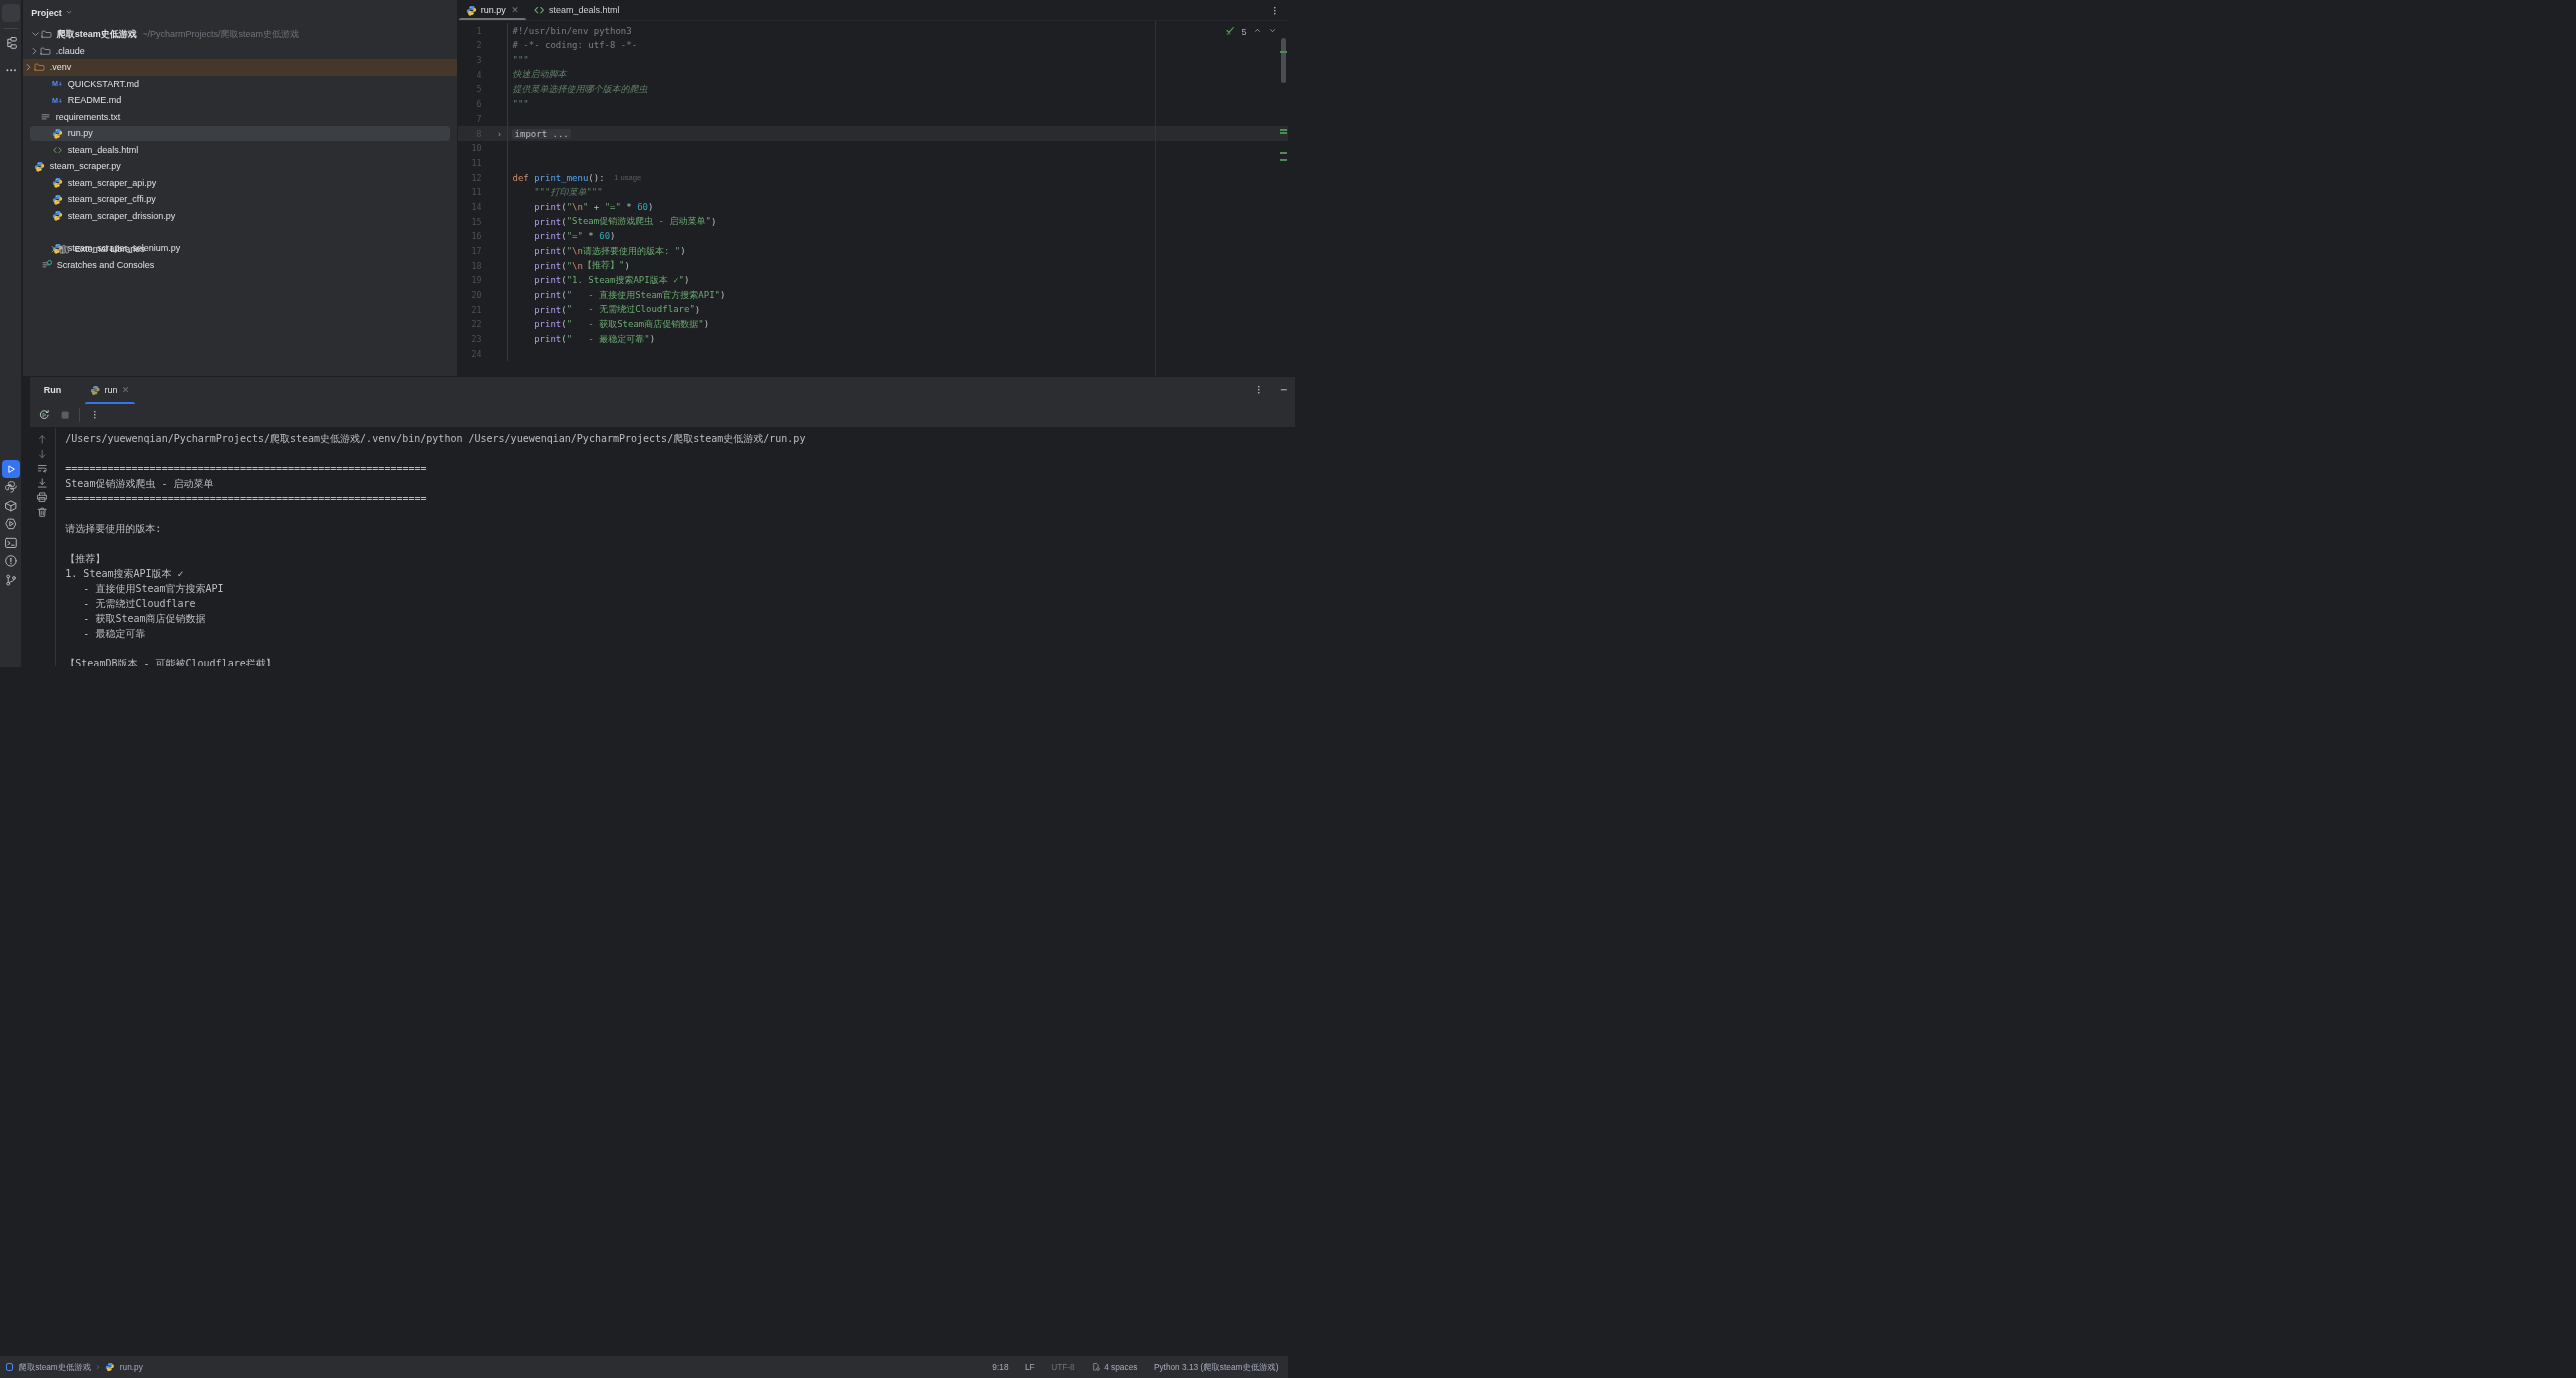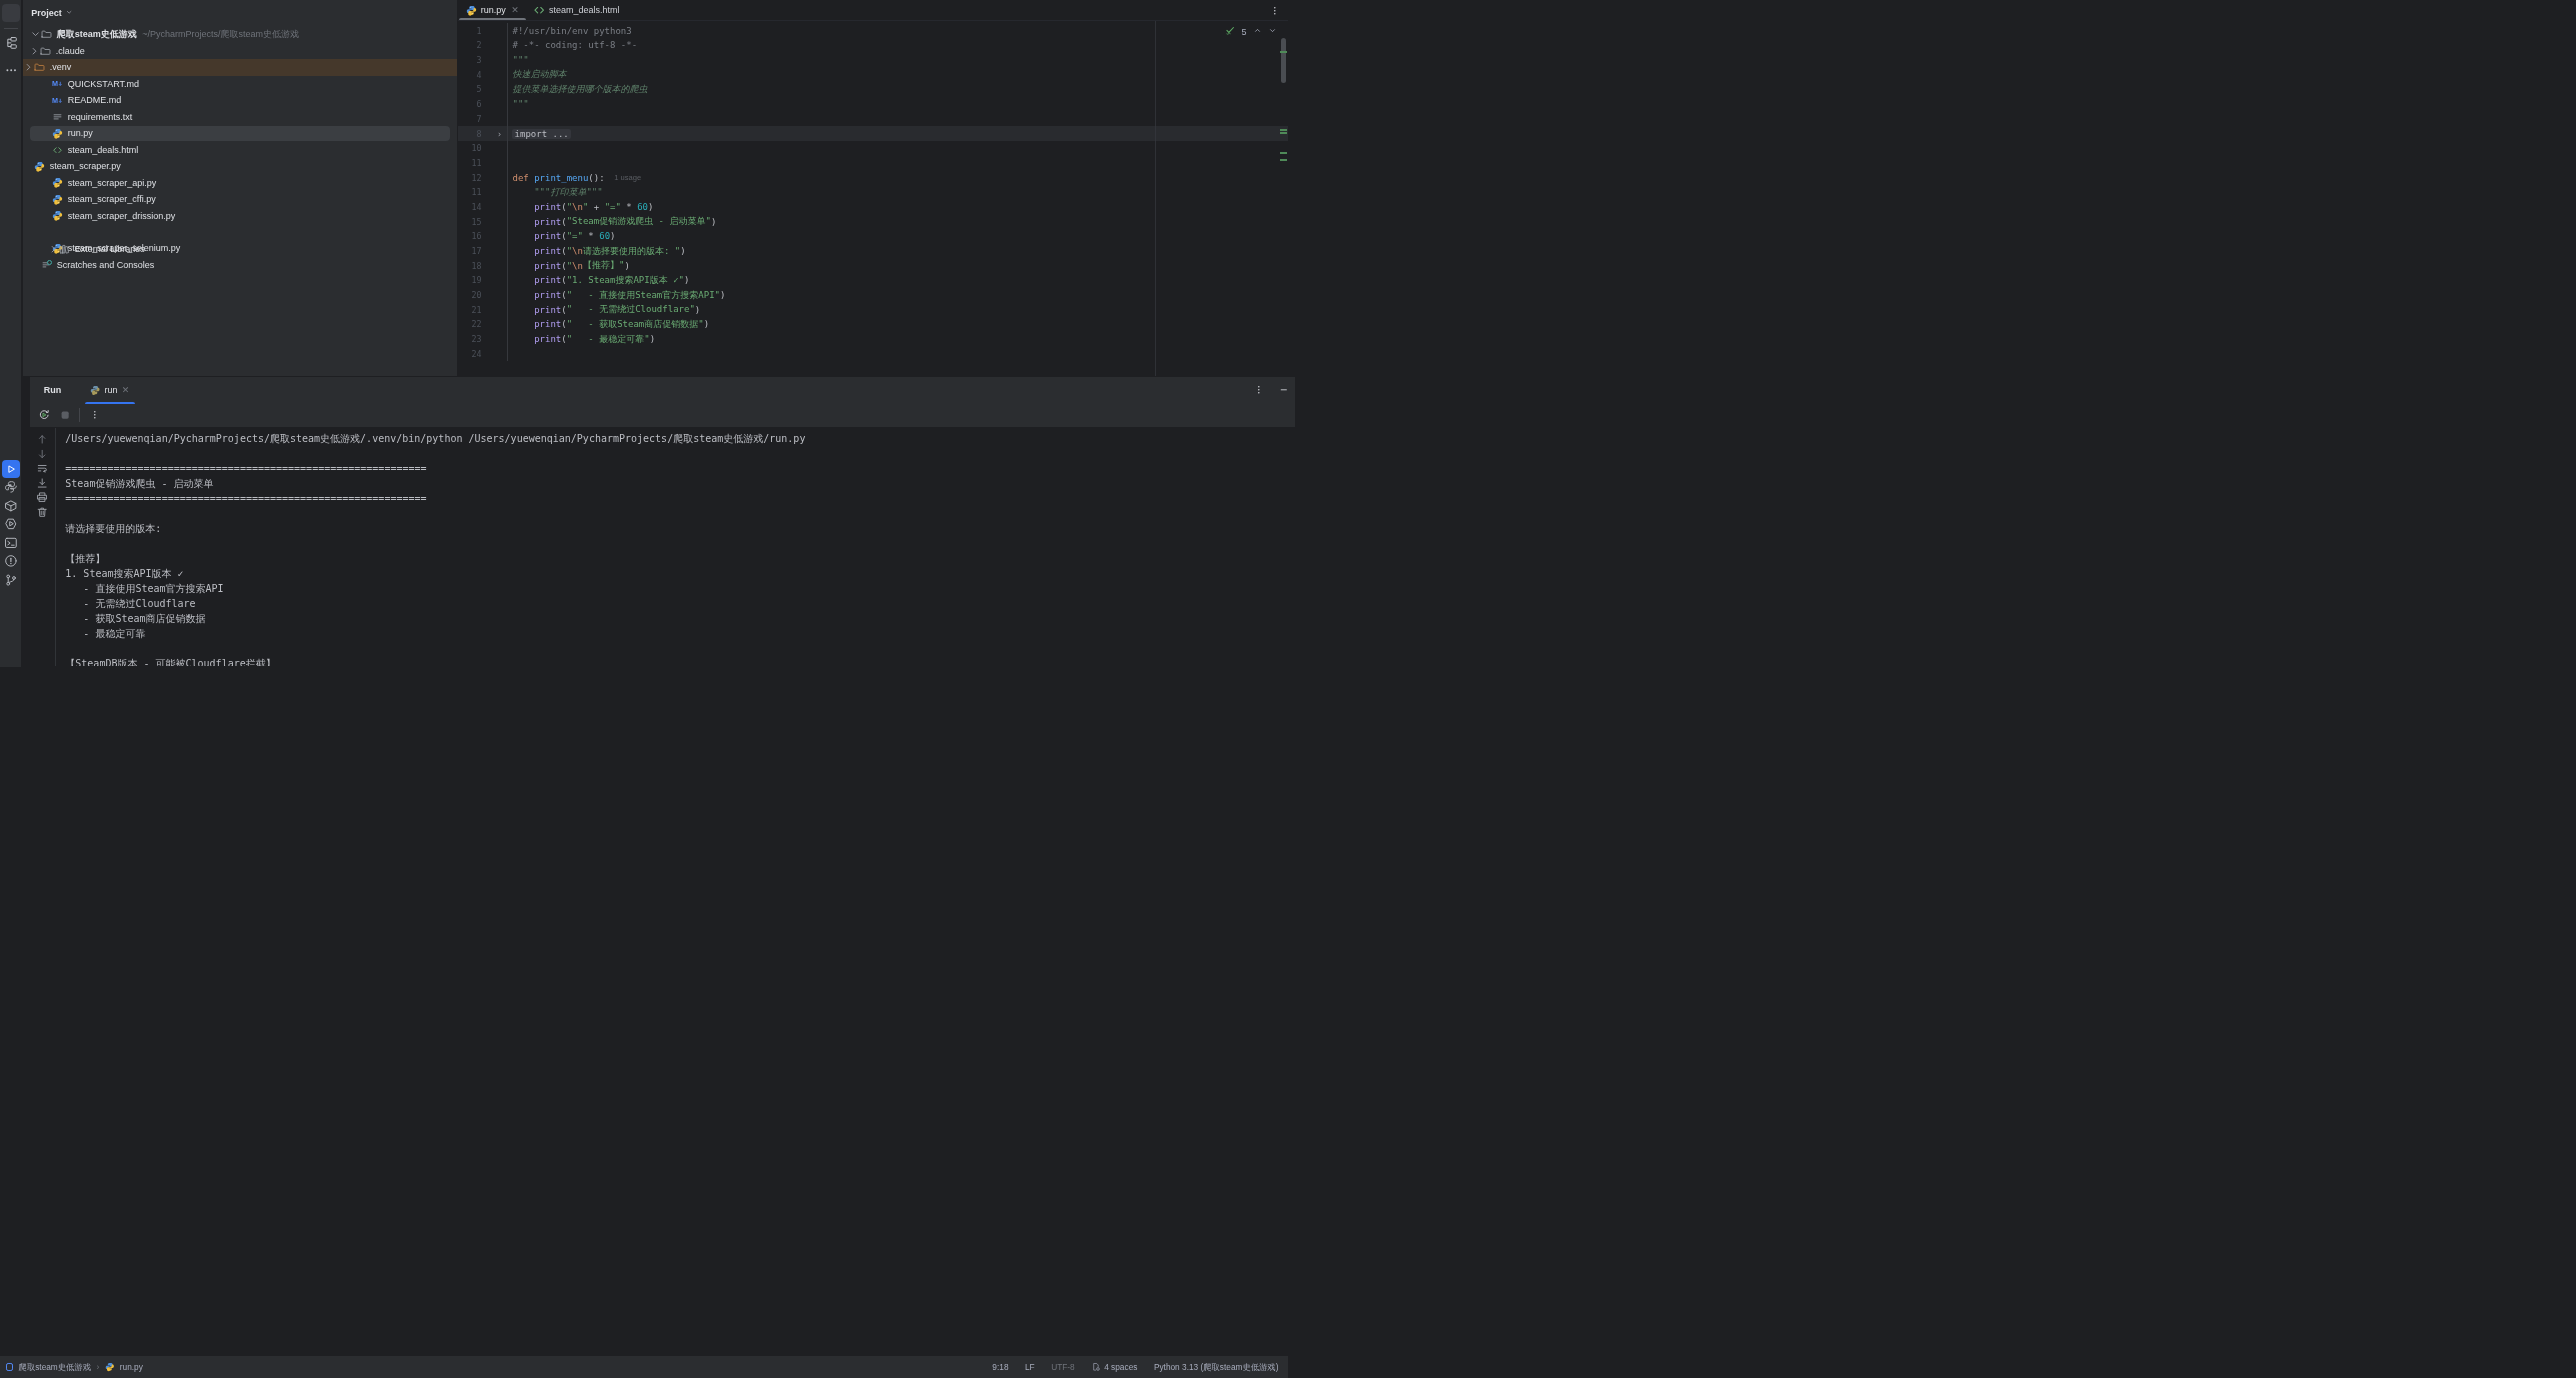--- a/index.html
+++ b/index.html
@@ -253,21 +253,21 @@
           <span class="ficon">
             <svg width="11" height="11" viewBox="0 0 16 16" style="font-size:13px">
               <text x="0" y="11.5" font-size="10.5" font-weight="bold" fill="#548AF7" font-family="Liberation Sans,sans-serif">M</text>
               <path d="M12 5.5v5M10.2 9l1.8 1.9L13.8 9" stroke="#548AF7" fill="none" stroke-width="1.2"></path>
             </svg>
           </span>
           <span>README.md</span>
         </span>
       </div>
       <div class="trow">
-        <span class="inner" style="padding-left: 18px;">
+        <span class="inner" style="padding-left: 6px;">
           <span class="slot"></span>
           <span class="ficon">
             <svg width="12.4" height="12.4" viewBox="0 0 16 16" fill="none" stroke="currentColor" stroke-width="1.2" stroke-linecap="round" stroke-linejoin="round">
               <path d="M3 4.5h10M3 7.5h10M3 10.5h6"></path>
             </svg>
           </span>
           <span>requirements.txt</span>
         </span>
       </div>
       <div class="trow sel">

